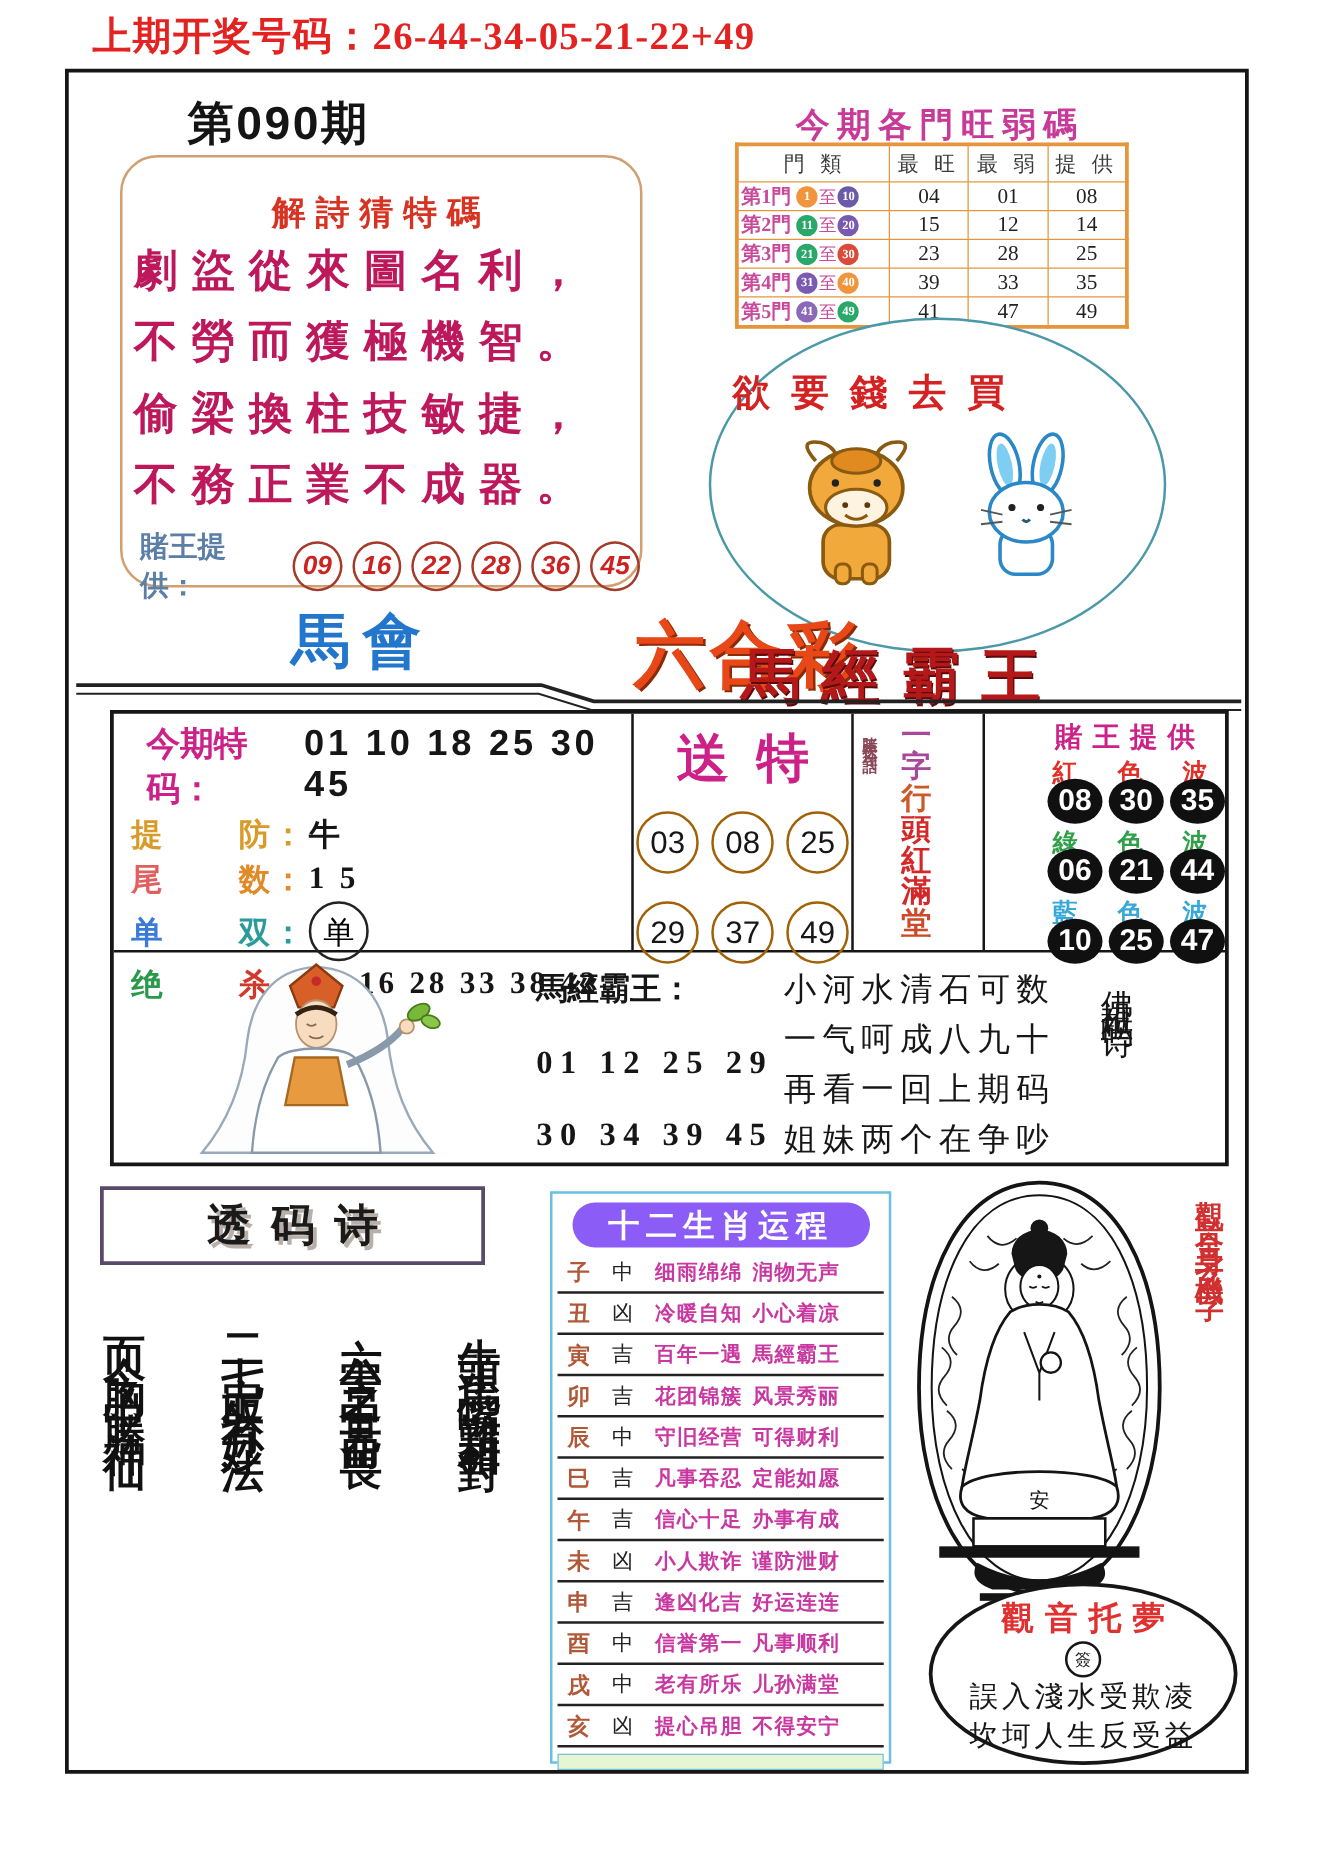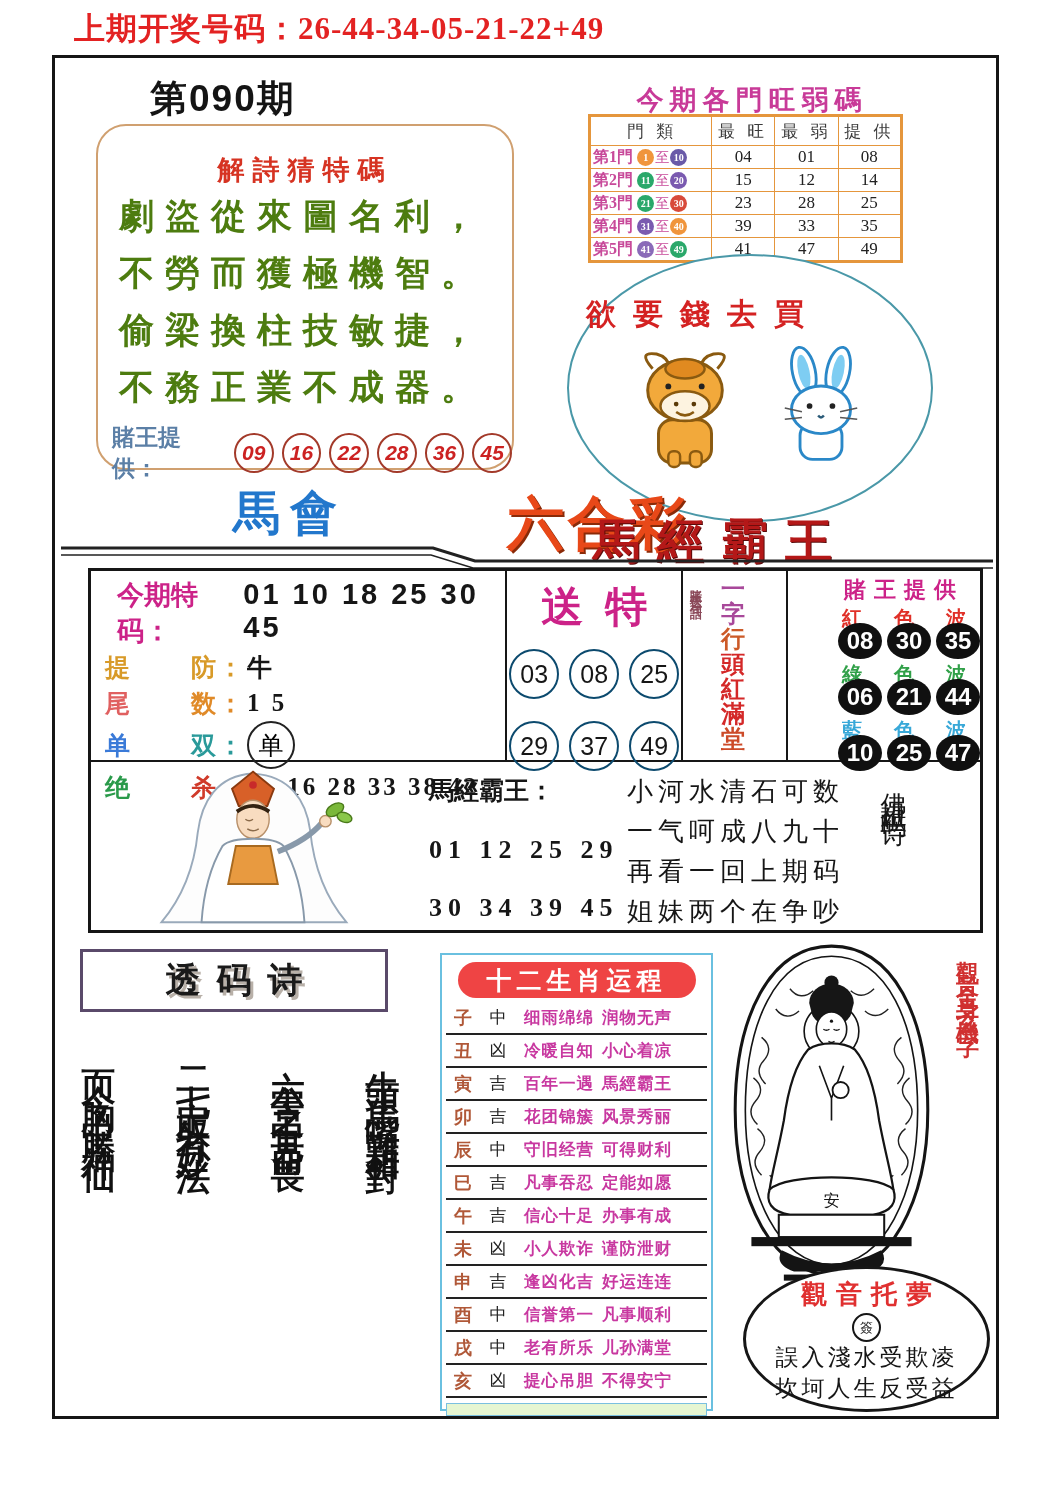--- a/index.html
+++ b/index.html
@@ -12,21 +12,21 @@
   .top-header{left:74px;top:8px;font-size:31px;font-weight:bold;color:#e32222;letter-spacing:1px;}
 
   
   .page{left:52px;top:55px;width:941px;height:1358px;border:3px solid #161616;background:#fff;}
 
   .issue-title{left:95px;top:16px;font-size:37px;font-weight:bold;color:#141414;letter-spacing:2px;}
 
   
   .poem-box{left:41px;top:66px;width:414px;height:342px;border:2px solid #d0a070;border-radius:30px;}
   .poem-title{margin-top:26px;text-align:center;font-size:27px;font-weight:bold;color:#d63322;letter-spacing:8px;}
-  .poem-line{margin:0 21px;font-size:35px;font-weight:bold;color:#4d7c0f;letter-spacing:11px;line-height:57px;white-space:nowrap;}
+  .poem-line{margin:0 9px;font-size:35px;font-weight:bold;color:#be185d;letter-spacing:11px;line-height:57px;white-space:nowrap;}
   .poem-provider{margin:6px 0 0 14px;display:flex;align-items:center;}
   .poem-provider .lbl{font-size:23px;font-weight:bold;color:#5b7fa6;}
   .ring-num{display:inline-flex;align-items:center;justify-content:center;width:36px;height:36px;
             border:2px solid #a33a2a;border-radius:50%;color:#cc2222;font-size:21px;font-weight:bold;
             margin-left:8px;font-style:italic;}
 
   
   .str-title{left:532px;top:24px;width:330px;text-align:center;font-size:27px;font-weight:bold;color:#c83a98;letter-spacing:6px;}
   .str-table{left:533px;top:56px;border-collapse:collapse;table-layout:fixed;width:315px;background:#fff;padding-left:28px;}
   .str-table{border:3px solid #e5963c;}
@@ -73,21 +73,21 @@
   .info-row .v{font-size:25px;font-weight:bold;color:#161616;letter-spacing:3px;}
   .r0 .k1,.r0 .k2,.r0 .colon{color:#d89a28;}
   .r1 .k1{color:#e06060;} .r1 .k2,.r1 .colon{color:#e08a28;}
   .r2 .k1{color:#3a7ad8;} .r2 .k2,.r2 .colon{color:#2a9a9a;}
   .r3 .k1{color:#2a9a4a;} .r3 .k2,.r3 .colon{color:#d03a2a;}
   .circle-val{display:inline-flex;align-items:center;justify-content:center;width:44px;height:44px;
               border:2px solid #222;border-radius:50%;font-size:25px;}
   .songte-title{margin-top:8px;font-size:42px;font-weight:bold;color:#cc2288;letter-spacing:22px;text-indent:22px;}
   .songte-grid{display:flex;flex-wrap:wrap;justify-content:center;column-gap:10px;row-gap:22px;margin-top:14px;}
   .big-ring{display:inline-flex;align-items:center;justify-content:center;width:46px;height:46px;
-            border:2px solid #0c4a6e;border-radius:50%;font-size:25px;color:#161616;}
+            border:2px solid #a16207;border-radius:50%;font-size:25px;color:#161616;}
   .small-vert{position:absolute;left:4px;top:8px;writing-mode:vertical-rl;font-size:12px;font-weight:bold;
               color:#8a4858;letter-spacing:3px;height:130px;}
   .phrase-col{position:absolute;left:38px;top:6px;display:flex;flex-direction:column;align-items:center;}
   .phrase-col span{font-size:24px;font-weight:bold;line-height:25px;}
   .phrase-col span:nth-child(1),.phrase-col span:nth-child(2){color:#a8489a;}
   .phrase-col span:nth-child(3){color:#cc5a28;}
   .phrase-col span:nth-child(4),.phrase-col span:nth-child(5),.phrase-col span:nth-child(6){color:#d42828;}
   .phrase-col span:nth-child(7){color:#cc4a28;}
   .waves-title{text-align:center;font-size:22px;font-weight:bold;color:#cc2288;letter-spacing:8px;}
   .wave-label{display:flex;justify-content:space-between;padding:0 14px;font-size:20px;font-weight:bold;height:20px;}
@@ -105,21 +105,21 @@
   .fz-vert{writing-mode:vertical-rl;font-size:26px;color:#161616;letter-spacing:7px;margin:10px 0 0 32px;height:150px;}
 
   
   .tou-box{left:25px;top:891px;width:302px;height:57px;border:3px solid #5a4a6a;display:flex;align-items:center;justify-content:center;}
   .tou-title{font-size:35px;font-weight:bold;color:#1a1a1a;letter-spacing:16px;text-indent:16px;text-shadow:3px 3px 0 #b8b0a8;}
   .tou-cols{left:20px;top:985px;width:330px;height:368px;display:flex;flex-direction:row-reverse;justify-content:space-between;}
   .tou-col{writing-mode:vertical-rl;font-size:34px;color:#111;letter-spacing:15px;font-weight:bold;}
 
   
   .zt{left:385px;top:895px;width:273px;height:458px;border:2px solid #6ac0e0;box-sizing:border-box;background:#fff;}
-  .zt-title{margin:7px auto 4px;width:238px;height:36px;background:#ef4444;border-radius:18px;color:#fff;
+  .zt-title{margin:7px auto 4px;width:238px;height:36px;background:#8b5cf6;border-radius:18px;color:#fff;
             display:flex;align-items:center;justify-content:center;font-size:25px;font-weight:bold;letter-spacing:5px;}
   .zrow{display:flex;align-items:center;height:31px;border-bottom:2px solid #222;margin:0 4px;}
   .zrow:last-of-type{border-bottom:2px solid #222;}
   .zb{width:34px;text-align:center;font-size:18px;color:#b05838;font-weight:bold;}
   .zl{width:36px;text-align:center;font-size:17px;color:#222;}
   .zp{font-size:16.5px;font-weight:bold;color:#c838a0;letter-spacing:1px;margin-left:8px;white-space:nowrap;}
   .zt-strip{margin:5px 4px 0;height:11px;background:#e6f6d2;border:1px solid #7ac0e0;}
 
   
   .buddha-wrap{left:668px;top:878px;}

